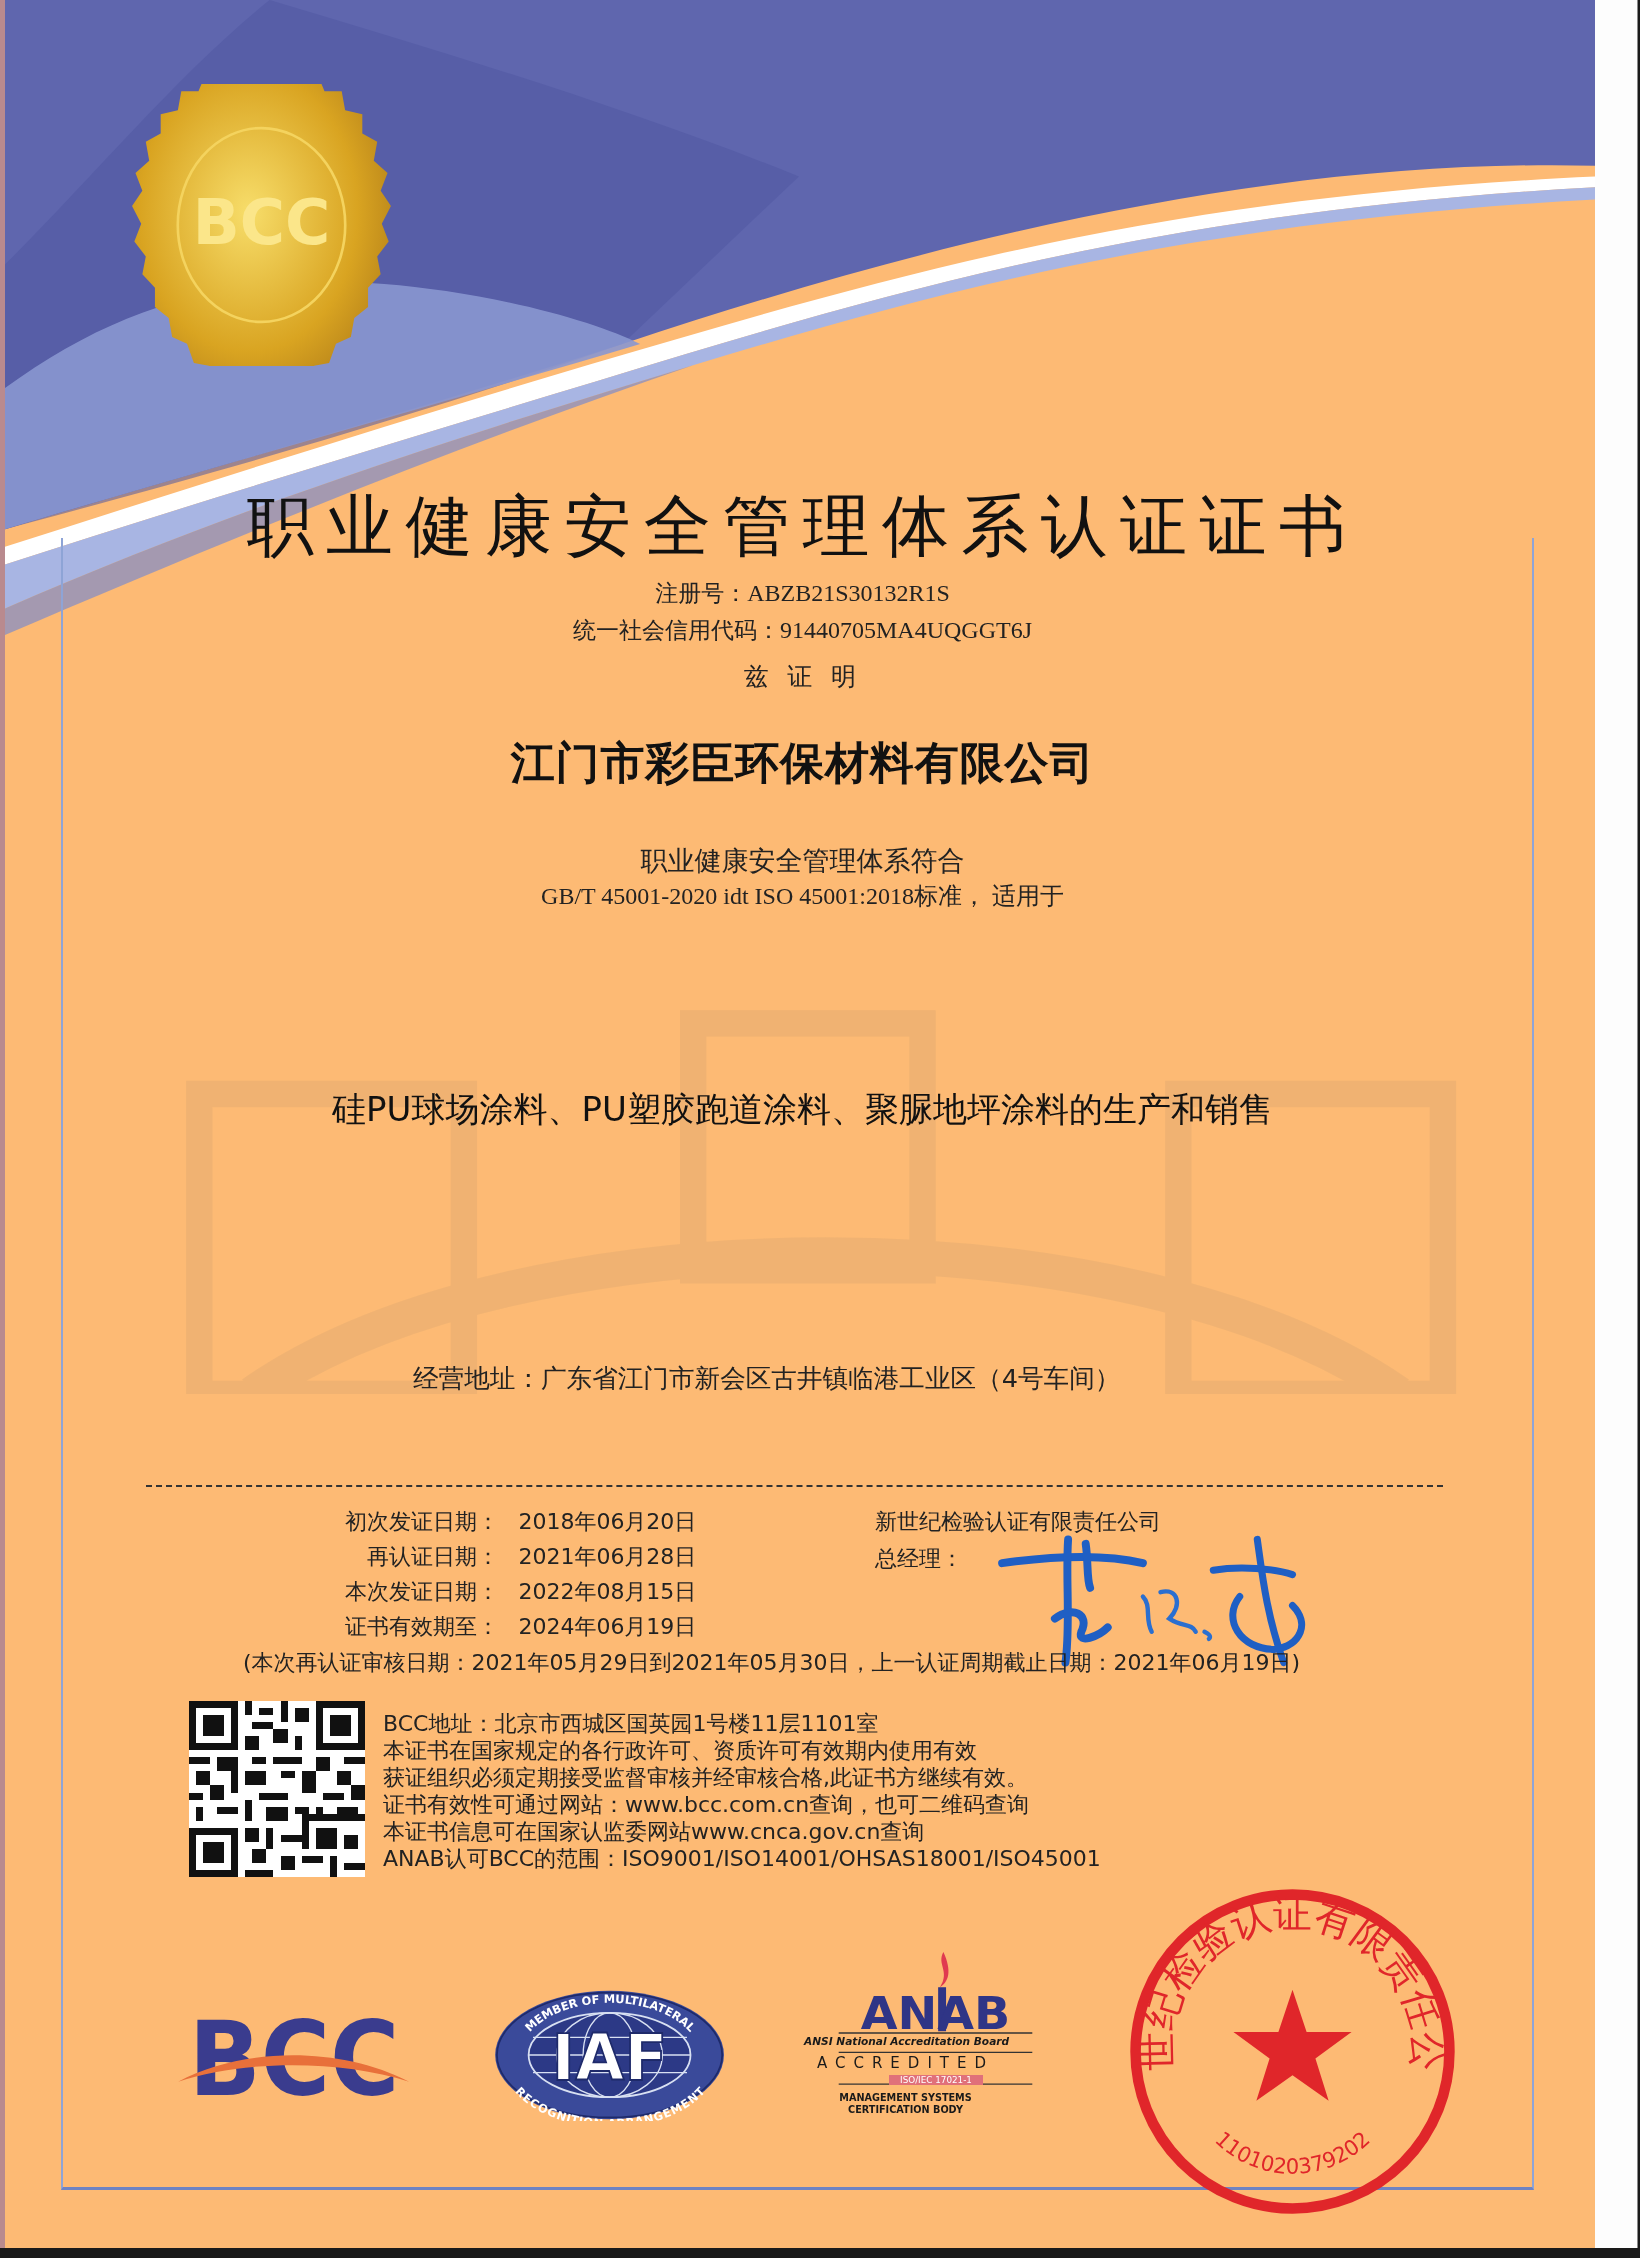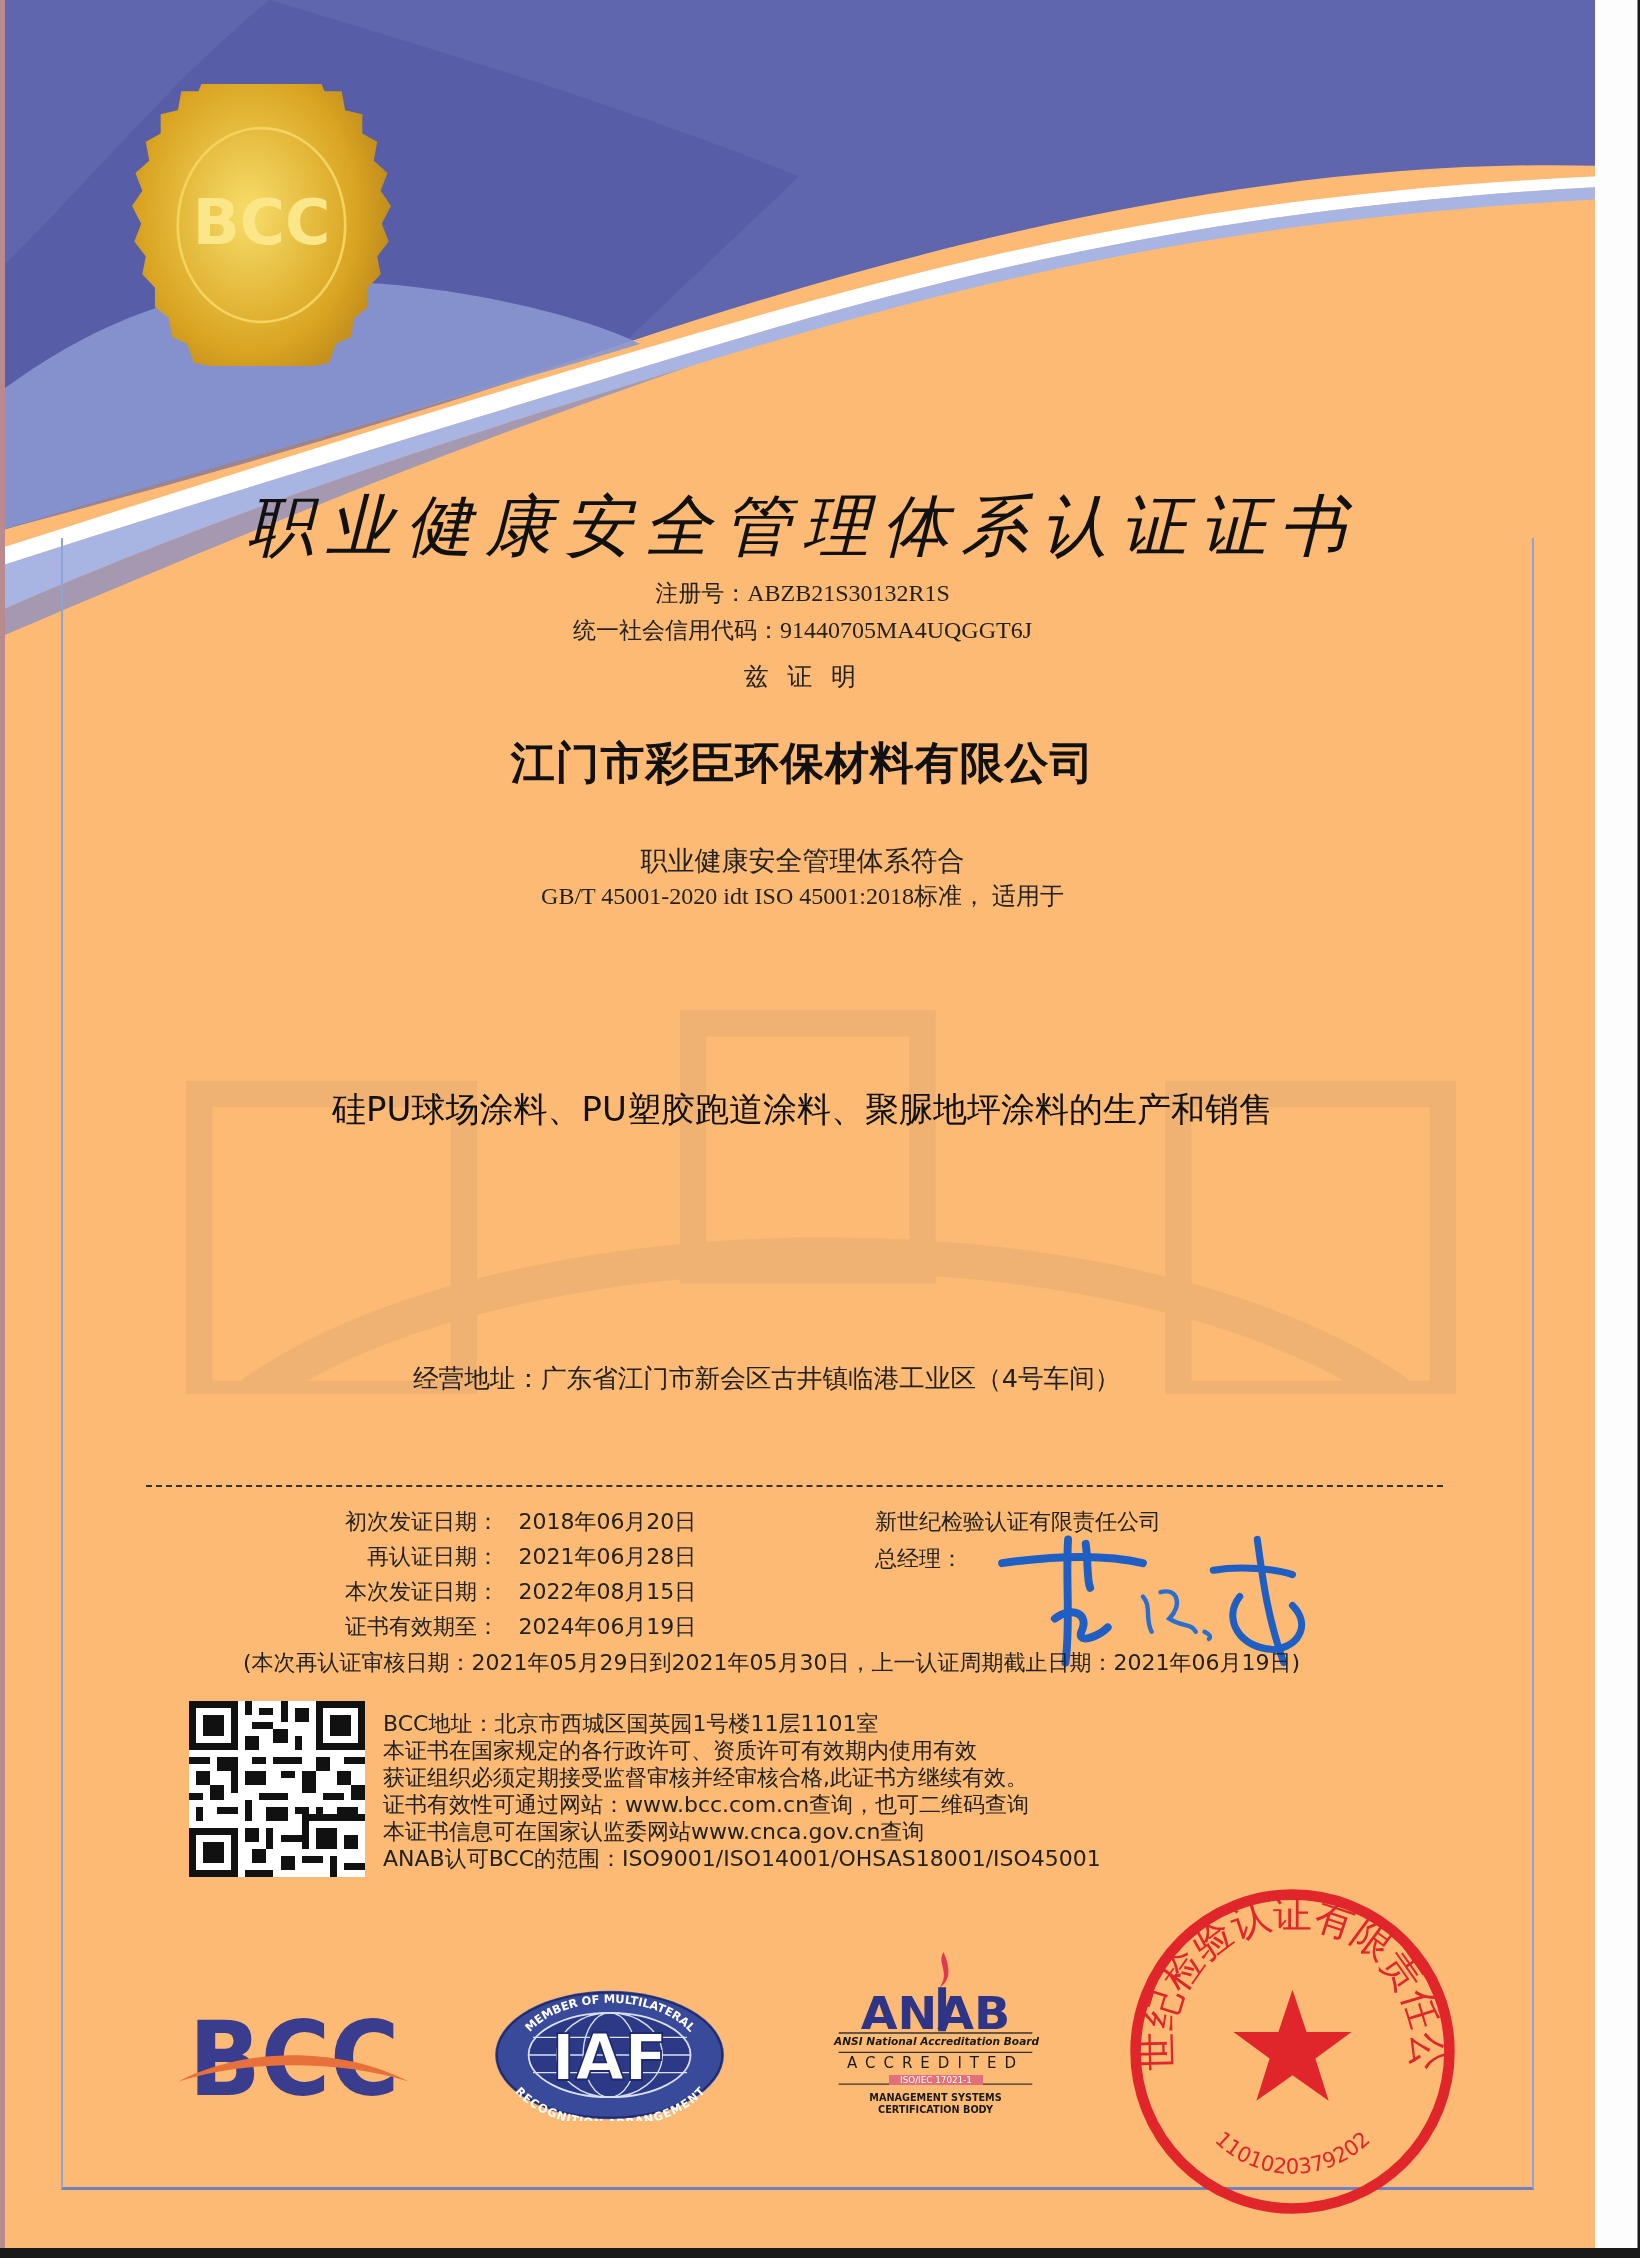--- a/index.html
+++ b/index.html
@@ -26,21 +26,21 @@
     border: 2.6px solid #8ea4d6; border-top: none; box-sizing: border-box;
   }
   .frame.bottom-strong { border-bottom-color: #6f83c2; border-bottom-width: 3.5px; }
   .watermark { position: absolute; left: 159px; top: 988px; width: 1323px; height: 406px; opacity: 0.06; }
 
   .seal-gold { position: absolute; left: 124px; top: 84px; width: 265px; height: 282px; }
 
   .center { position: absolute; left: 0; width: 1595px; text-align: center; }
   .title {
     top: 481px; font-family: "DejaVu Serif", "Liberation Serif", serif;
-    font-size: 67px; letter-spacing: 12.4px; color: #111; font-weight: normal; font-style: italic;
+    font-size: 67px; letter-spacing: 12.4px; color: #111; font-weight: normal;
   }
   .reg-line {
     font-family: "Liberation Serif", "DejaVu Serif", serif; font-size: 24px; color: #222;
   }
   .reg1 { top: 578px; }
   .reg2 { top: 615px; }
   .certify { top: 660px; font-size: 25px; letter-spacing: 5.3px; color: #222; }
   .company { top: 734px; font-size: 44px; font-weight: bold; color: #111; letter-spacing: 0.9px; }
   .conform1 { top: 843px; font-size: 27px; color: #222; }
   .conform2 { top: 880px; font-size: 24px; color: #222; font-family: "Liberation Serif", "DejaVu Serif", serif; }
@@ -62,21 +62,21 @@
   .signature { position: absolute; left: 988px; top: 1535px; width: 335px; height: 132px; }
   .audit { position: absolute; left: 238px; top: 1648px; font-size: 22px; color: #222; white-space: nowrap; }
 
   .qr { position: absolute; left: 184px; top: 1701px; width: 176px; height: 176px; }
   .info { position: absolute; left: 378px; top: 1710px; font-size: 22px; color: #222; line-height: 27px; }
   .info div { white-space: nowrap; }
 
   .logo-bcc { position: absolute; left: 168px; top: 2007px; width: 243px; height: 101px; }
   .logo-iaf { position: absolute; left: 488px; top: 1989px; width: 234px; height: 132px; }
   .logo-anab { position: absolute; left: 829px; top: 1945px; width: 203px; height: 176px; }
-  .anab-text { position: absolute; left: 829px; width: 203px; text-align: center; color: #1a1a1a; white-space: nowrap; }
+  .anab-text { position: absolute; left: 799px; width: 203px; text-align: center; color: #1a1a1a; white-space: nowrap; }
   .anab-board { top: 2035px; font-size: 10.6px; font-style: italic; font-weight: bold; }
   .anab-acc { top: 2054px; font-size: 15px; letter-spacing: 8px; }
   .anab-iso { top: 2075px; left: 884px; width: 94px; font-size: 8.8px; background: #e0707a; color: #fff; }
   .anab-ms { top: 2092px; font-size: 9.7px; font-weight: bold; line-height: 12.4px; }
   .seal-red { position: absolute; left: 1120px; top: 1884px; width: 335px; height: 335px; }
 </style>
 </head>
 <body>
 
 <div class="page">

